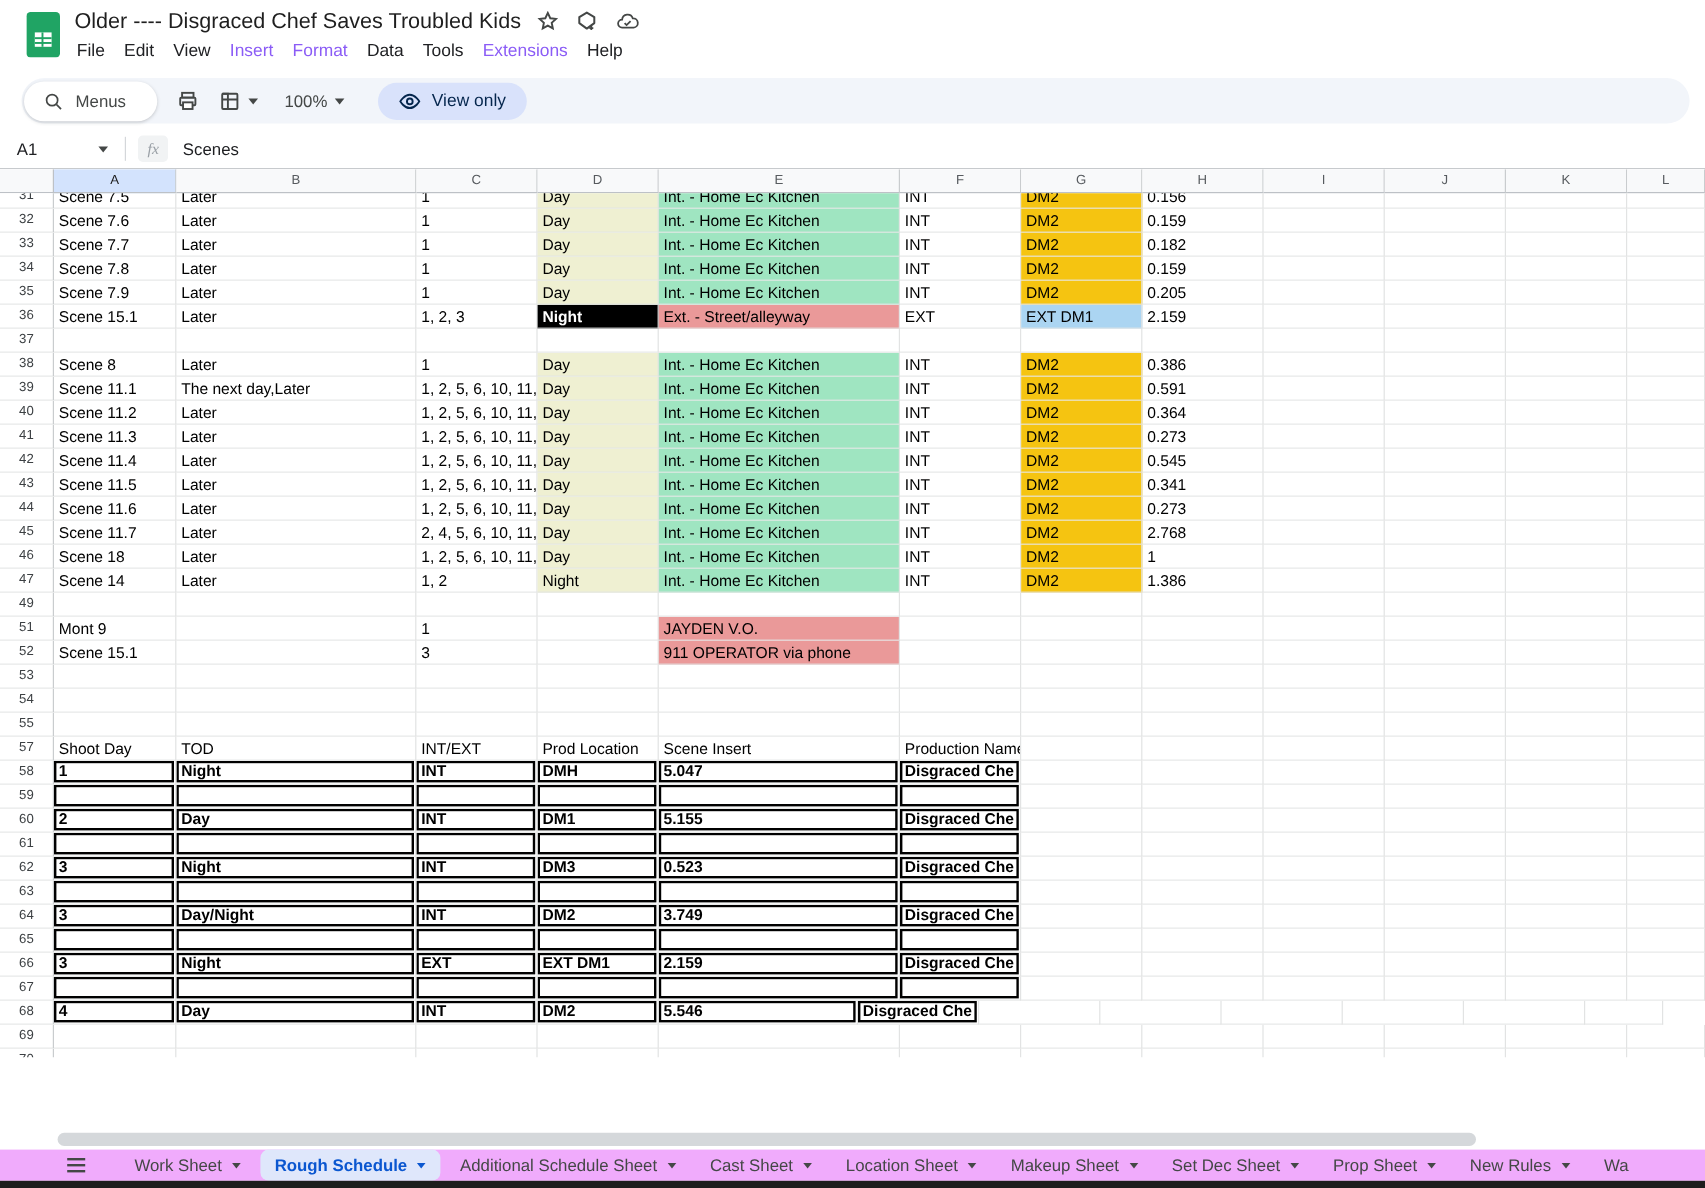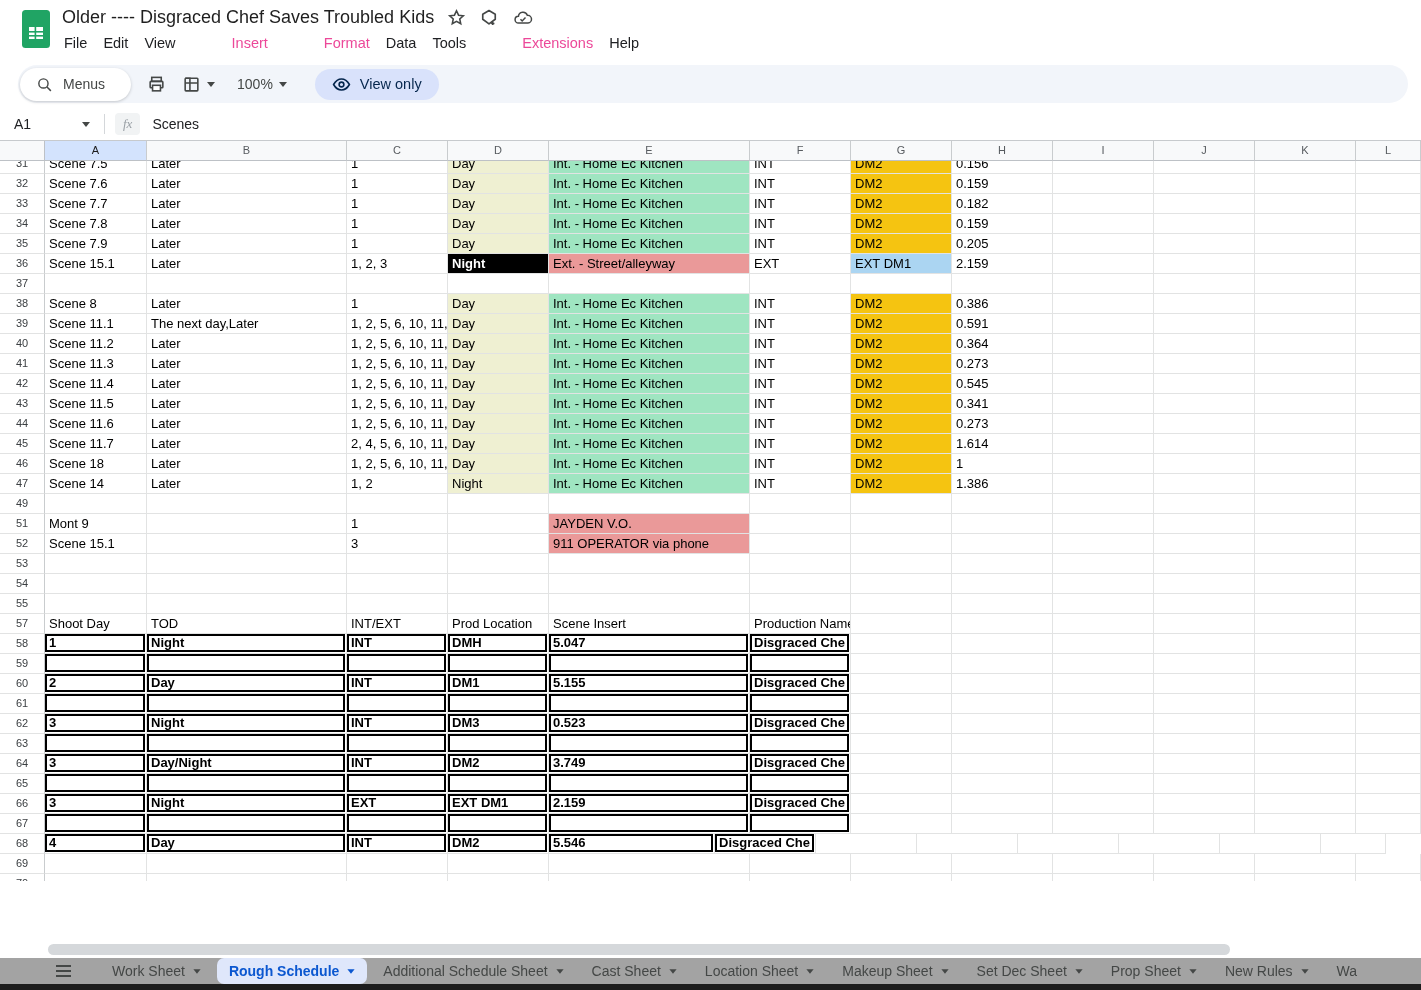--- a/index.html
+++ b/index.html
@@ -7,21 +7,21 @@
     font-family:"Liberation Sans", sans-serif; position:relative; }
 
   
   .titlebar { position:absolute; top:0; left:0; width:1421px; height:62px; background:#fff; }
   .logo { position:absolute; left:22px; top:10px; }
   .title-row { position:absolute; left:62px; top:7px; display:flex; align-items:center; gap:13px; }
   .doc-title { font-size:18px; color:#1f1f1f; white-space:nowrap; }
   .title-ico { display:flex; align-items:center; color:#444746; }
   .menu-row { position:absolute; left:56px; top:32px; display:flex; }
   .menu-item { font-size:14.5px; color:#202124; padding:3px 8px; border-radius:4px; cursor:pointer; }
-  .menu-item.disabled { color:#ec4899;margin-left:40px; }
+  .menu-item.disabled { color:#8b5cf6; }
 
   
   .toolbar { position:absolute; top:64px; left:0; width:1421px; height:42px; }
   .toolband { position:absolute; left:18px; top:1px; width:1390px; height:38px; background:#F2F5FA; border-radius:20px; display:flex; align-items:center; }
   .menus-pill { display:flex; align-items:center; gap:10px; background:#fff; border-radius:19px; height:33px; padding:0 26px 0 16px; margin-left:2px; box-shadow:0 1px 3px rgba(60,64,67,.25); cursor:pointer; }
   .menus-pill span { font-size:14px; color:#444746; }
   .tb-btn { display:flex; align-items:center; margin-left:16px; color:#444746; cursor:pointer; }
   .caret { width:0; height:0; border-left:4px solid transparent; border-right:4px solid transparent; border-top:5px solid #444746; display:inline-block; margin-left:6px; }
   .zoom-ctl { font-size:14px; color:#444746; margin-left:22px; display:flex; align-items:center; cursor:pointer; }
   .viewonly-pill { display:flex; align-items:center; gap:9px; background:#D9E2FB; color:#05264D; border-radius:17px; height:31px; padding:0 17px; margin-left:28px; font-size:14.5px; font-weight:500; cursor:pointer; }
@@ -44,21 +44,21 @@
   .grid-row.partial-bottom > div { transform:translateY(-7px); }
   .grid-row.partial-top { height:7px; }
   .rn { width:45px; height:20px; flex:none; background:#fff; border-right:1px solid #c9ccce; border-bottom:1px solid #e2e3e3; font-size:11px; color:#3c4043; text-align:center; line-height:19px; cursor:pointer; }
   .cell { height:20px; flex:none; position:relative; border-right:1px solid #e2e3e3; border-bottom:1px solid #e2e3e3; font-size:13px; color:#000; line-height:19px; padding-left:4px; overflow:hidden; white-space:nowrap; cursor:cell; }
   .cell.night { background:#000; color:#fff; font-weight:bold; }
   .boxin { position:absolute; left:0; top:0; right:1px; bottom:1px; border:2px solid #000; font-weight:bold; font-size:13px; line-height:13px; padding-left:2px; overflow:hidden; white-space:nowrap; }
 
   
   .hscroll { position:absolute; top:941px; left:0; width:1421px; height:17px; background:#fff; }
   .hthumb { position:absolute; left:48px; top:3px; width:1182px; height:11px; background:#D5D8DB; border-radius:6px; cursor:grab; }
-  .tabbar { position:absolute; top:958px; left:0; width:1421px; height:26px; background:#a3a3a3; display:flex; align-items:center; padding-left:48px; gap:4px; }
+  .tabbar { position:absolute; top:958px; left:0; width:1421px; height:26px; background:#f0abfc; display:flex; align-items:center; padding-left:48px; gap:4px; }
   .hamburger { width:30px; display:flex; flex-direction:column; gap:3px; align-items:center; margin-right:18px; cursor:pointer; }
   .hamburger i { display:block; width:15px; height:2px; background:#444746; }
   .stab { display:flex; align-items:center; height:26px; padding:0 12px; font-size:14px; font-weight:500; color:#444746; white-space:nowrap; cursor:pointer; border-radius:7px; }
   .stab .caret { border-top-color:#444746; margin-left:8px; transform:scale(.9); }
   .stab.active { background:#DFE7FB; color:#0B57D0; font-weight:700; }
   .stab.active .caret { border-top-color:#0B57D0; }
   .bottom-strip { position:absolute; top:984px; left:0; width:1421px; height:6px; background:#1d1d1d; }
 </style>
 </head>
 <body>
@@ -379,21 +379,21 @@
     </div>
     <div class="grid-row">
       <div class="rn">45</div>
       <div class="cell" style="width: 102px;">Scene 11.7</div>
       <div class="cell" style="width: 200px;">Later</div>
       <div class="cell" style="width: 101px;">2, 4, 5, 6, 10, 11,</div>
       <div class="cell" style="width: 101px; background: rgb(239, 240, 210);">Day</div>
       <div class="cell" style="width: 201px; background: rgb(159, 229, 193);">Int. - Home Ec Kitchen</div>
       <div class="cell" style="width: 101px;">INT</div>
       <div class="cell" style="width: 101px; background: rgb(245, 196, 17);">DM2</div>
-      <div class="cell" style="width: 101px;">1.614</div>
+      <div class="cell" style="width: 101px;">2.768</div>
       <div class="cell" style="width: 101px;"></div>
       <div class="cell" style="width: 101px;"></div>
       <div class="cell" style="width: 101px;"></div>
       <div class="cell" style="width: 65px;"></div>
     </div>
     <div class="grid-row">
       <div class="rn">46</div>
       <div class="cell" style="width: 102px;">Scene 18</div>
       <div class="cell" style="width: 200px;">Later</div>
       <div class="cell" style="width: 101px;">1, 2, 5, 6, 10, 11,</div>

